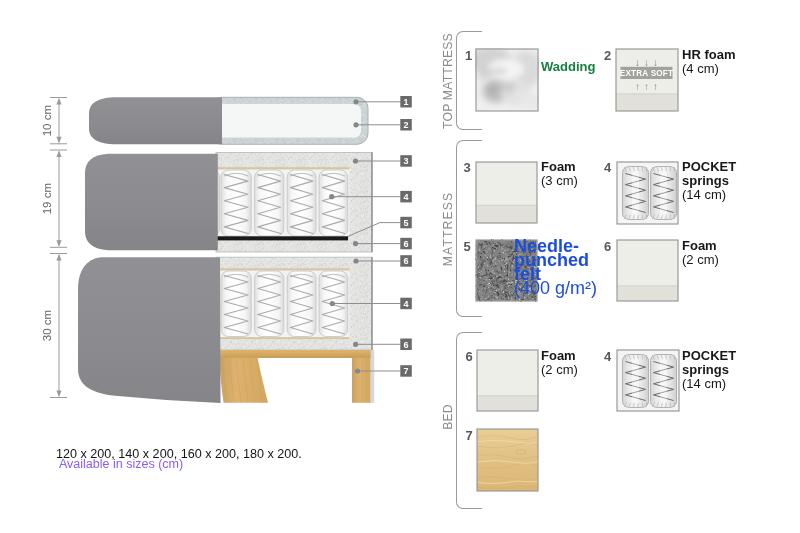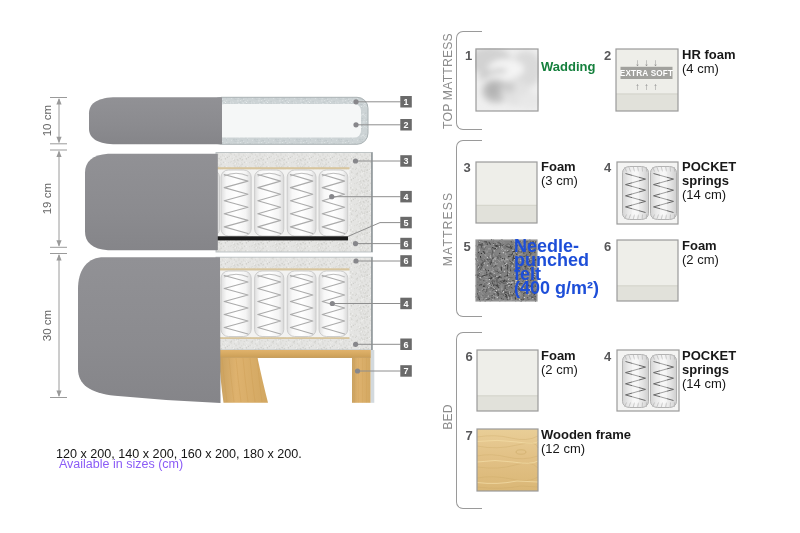--- a/index.html
+++ b/index.html
@@ -1542,21 +1542,21 @@
       <rect x="50.2" y="39.9" width="1" height="1" fill="#cfcfcf"></rect>
       <rect x="41.9" y="46.2" width="1" height="1" fill="#2e2e2e"></rect>
       <rect x="20.5" y="23.6" width="1" height="1" fill="#cfcfcf"></rect>
       <rect x="0" y="0" width="61" height="61" fill="none" stroke="#9a9a9a" stroke-width="1.2"></rect>
     </svg>
 
 <div style="position:absolute;left:514px;top:238.5px;font-size:18px;line-height:14px;color:#1d4ed8;white-space:nowrap">
       <div style="font-weight:bold">Needle-</div>
       <div style="font-weight:bold">punched</div>
       <div style="font-weight:bold">felt</div>
-      <div style="font-weight:bold">(400 g/m²)</div>
+      <div style="font-weight:normal">(400 g/m²)</div>
     </div>
 
 <div style="position:absolute;left:604px;top:239px;font-size:13px;font-weight:bold;color:#58585a">6</div>
 
 <svg width="63" height="63" viewBox="-1 -1 63 63" style="position:absolute;left:616px;top:239px" xmlns="http://www.w3.org/2000/svg">
       <rect width="61" height="61" fill="#eeeee9"></rect>
       <rect y="45.8" width="61" height="15.2" fill="#e1e1da"></rect>
       <line x1="0" y1="45.8" x2="61" y2="45.8" stroke="#cdcdc3" stroke-width="0.8"></line>
       <rect x="0" y="0" width="61" height="61" fill="none" stroke="#9a9a9a" stroke-width="1.2"></rect>
     </svg>
@@ -1653,20 +1653,16 @@
 </g>
 <g stroke="#f2dba4" stroke-width="1" fill="none" opacity="0.8">
 <path d="M0,12.5 Q20,10 40,13 T61,12"></path>
 <path d="M0,33 Q18,30 36,33 T61,32"></path>
 <path d="M0,53.5 Q20,56 40,52 L61,53"></path>
 </g>
 <ellipse cx="44" cy="23" rx="5" ry="2.2" fill="none" stroke="#c9a765" stroke-width="0.9" opacity="0.6"></ellipse>
       <rect x="0" y="0" width="61" height="62" fill="none" stroke="#9a9a9a" stroke-width="1.2"></rect>
     </svg>
 
-<div style="position:absolute;left:541px;top:427.5px;font-size:13px;line-height:14px;color:#181818;white-space:nowrap">
-      <div style="font-weight:bold">Wooden frame</div>
-      <div style="font-weight:normal">(12 cm)</div>
-    </div>
 
 <div style="position:absolute;left:59px;top:456.5px;font-size:12.5px;color:#8b5cf6">Available in sizes (cm)</div>
 
 <div style="position:absolute;left:56px;top:447px;font-size:12.6px;color:#141414">120 x 200, 140 x 200, 160 x 200, 180 x 200.</div>
 </div>
 </body></html>

